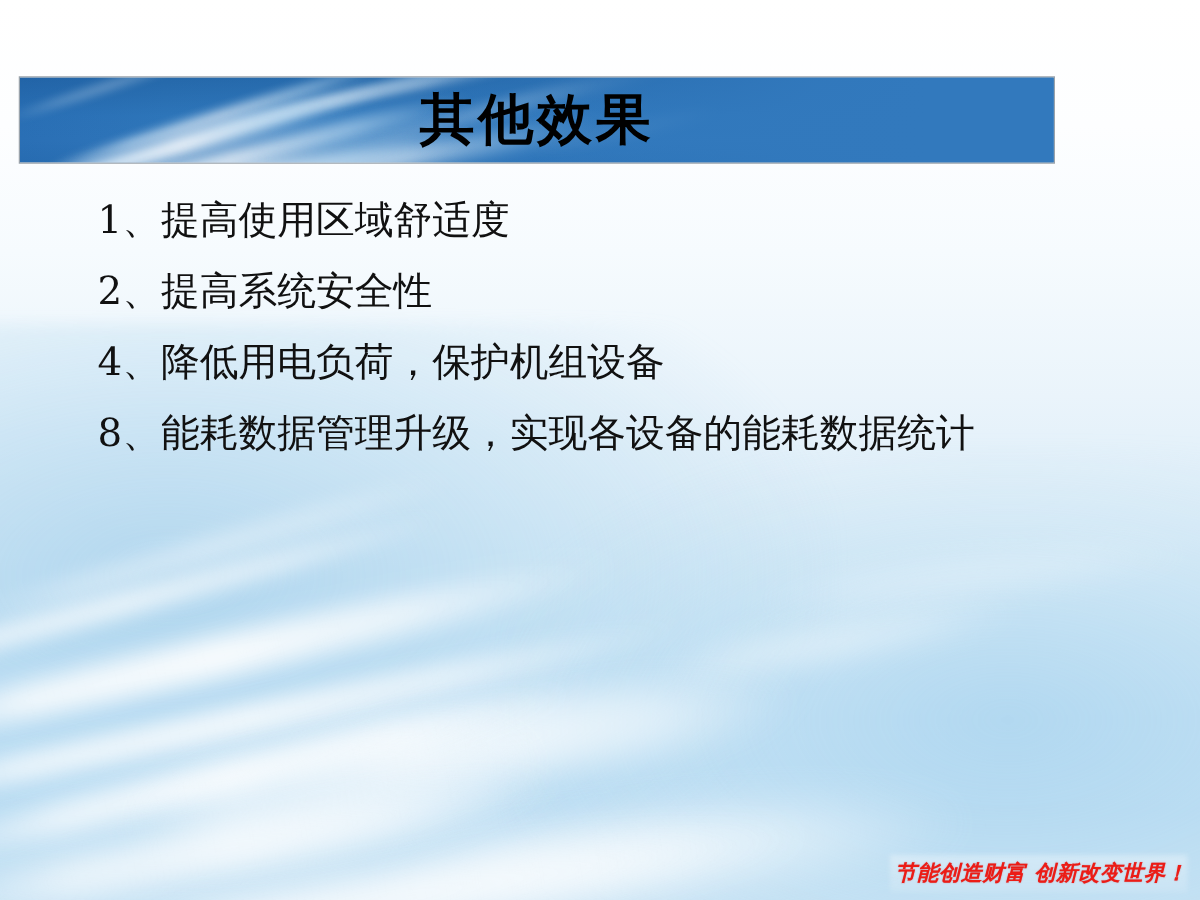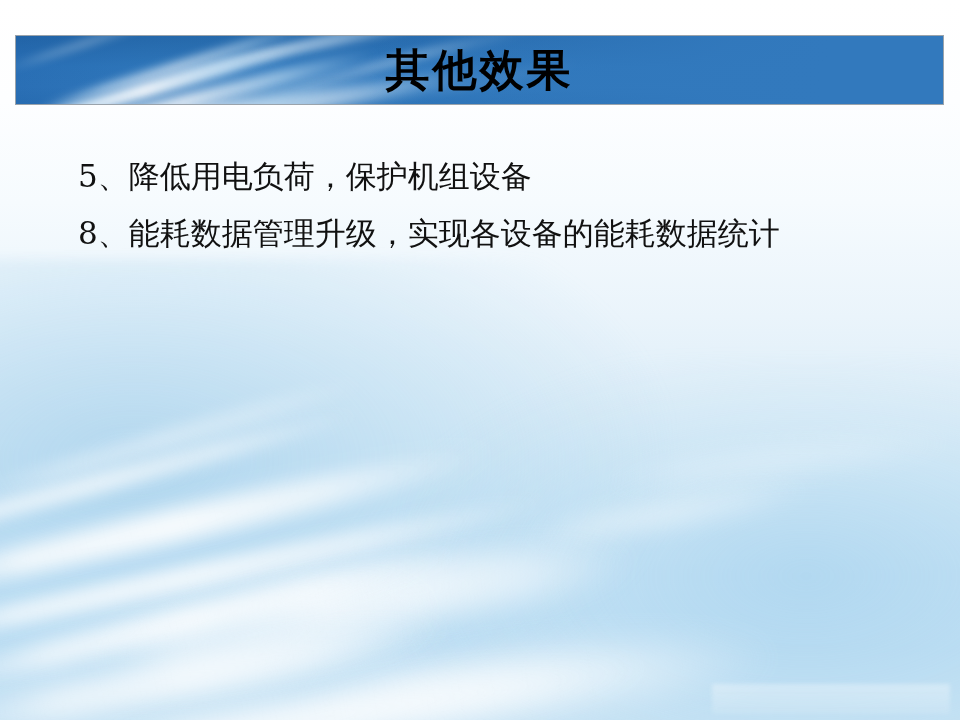--- a/index.html
+++ b/index.html
@@ -83,22 +83,22 @@
   .c8 { left:300px;  top:650px; width:480px; height:60px; transform: rotate(-6deg);  filter: blur(16px); opacity:.55;}
   .c9 { left:520px;  top:500px; width:300px; height:26px; transform: rotate(-10deg); filter: blur(11px); opacity:.45;}
   .c10{ left:600px;  top:450px; width:360px; height:22px; transform: rotate(-7deg);  filter: blur(12px); opacity:.35;}
   .c11{ left:-40px;  top:430px; width:420px; height:16px; transform: rotate(-16deg); filter: blur(8px);  opacity:.5;}
   .c12{ left:100px;  top:600px; width:340px; height:70px; transform: rotate(-10deg); filter: blur(18px); opacity:.6;}
 
   
   .title-bar {
     position: absolute;
     left: 15px;
-    top: 35px;
-    width: 929px;
+    top: 61px;
+    width: 829px;
     height: 70px;
     border: 1px solid #9aa3ab;
     box-sizing: border-box;
     overflow: hidden;
     background: linear-gradient(to right,
         #2a6fb5 0%,
         #2f76ba 14%,
         #3179bd 28%,
         #3279bd 48%,
         #3178bc 70%,
@@ -238,19 +238,22 @@
     <div class="tb-cloud tc6"></div>
     <div class="tb-cloud tc1"></div>
     <div class="tb-cloud tc2"></div>
     <div class="tb-cloud tc7"></div>
     <div class="tb-cloud tc10"></div>
     <div class="tb-fade-right"></div>
     <div class="title-text">其他效果</div>
   </div>
 
   <div class="body-list">
-    <div class="bullet-line">5、降低用电负荷，保护机组设备</div>
+    <div class="bullet-line">1、提高使用区域舒适度</div>
+    <div class="bullet-line">2、提高系统安全性</div>
+    <div class="bullet-line">4、降低用电负荷，保护机组设备</div>
     <div class="bullet-line">8、能耗数据管理升级，实现各设备的能耗数据统计</div>
   </div>
 
   <div class="footer-plate"></div>
+  <div class="footer-slogan">节能创造财富 创新改变世界！</div>
 
 </div>
 
 </body></html>

